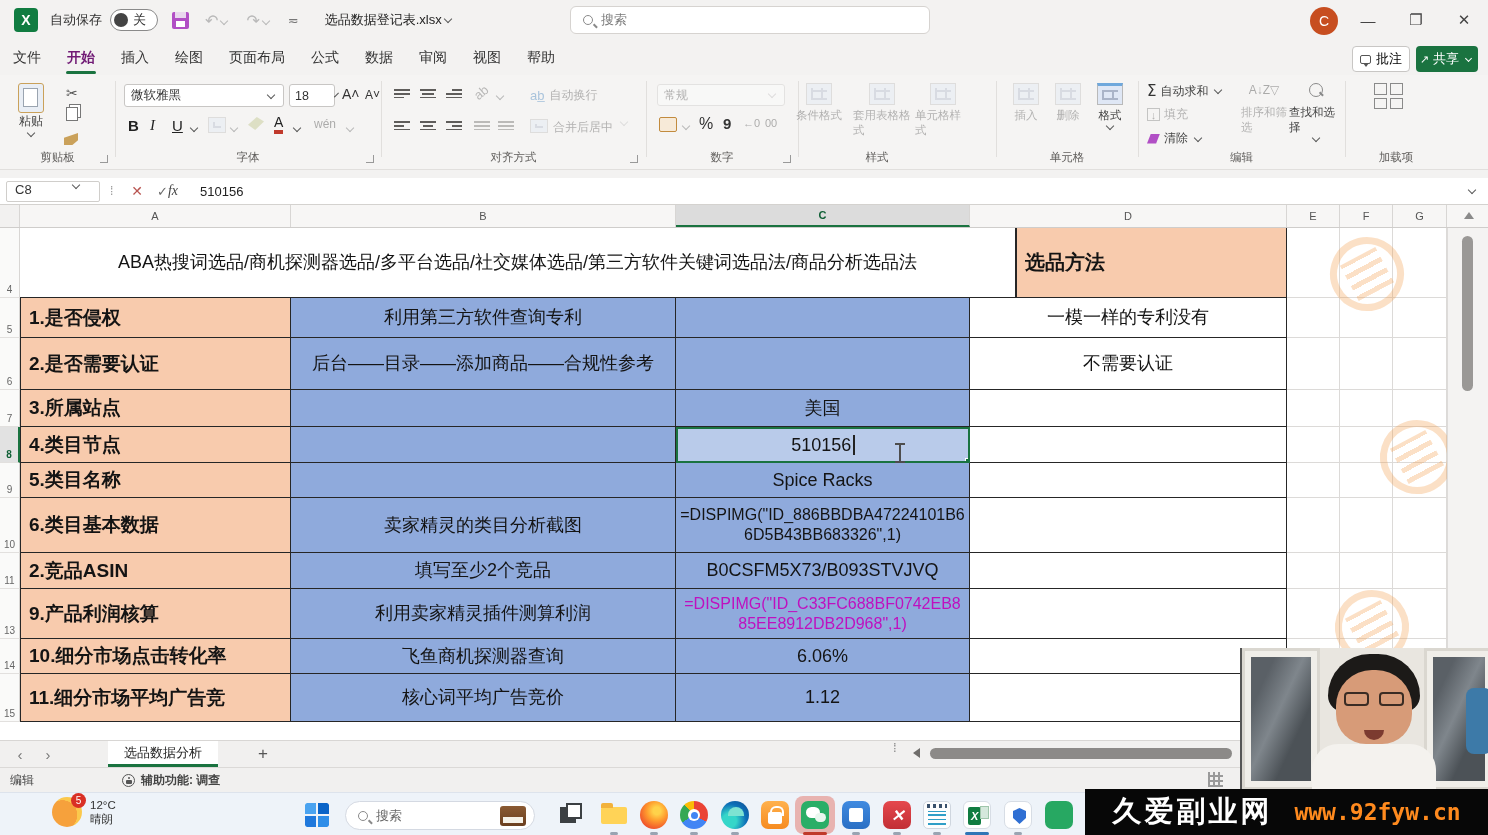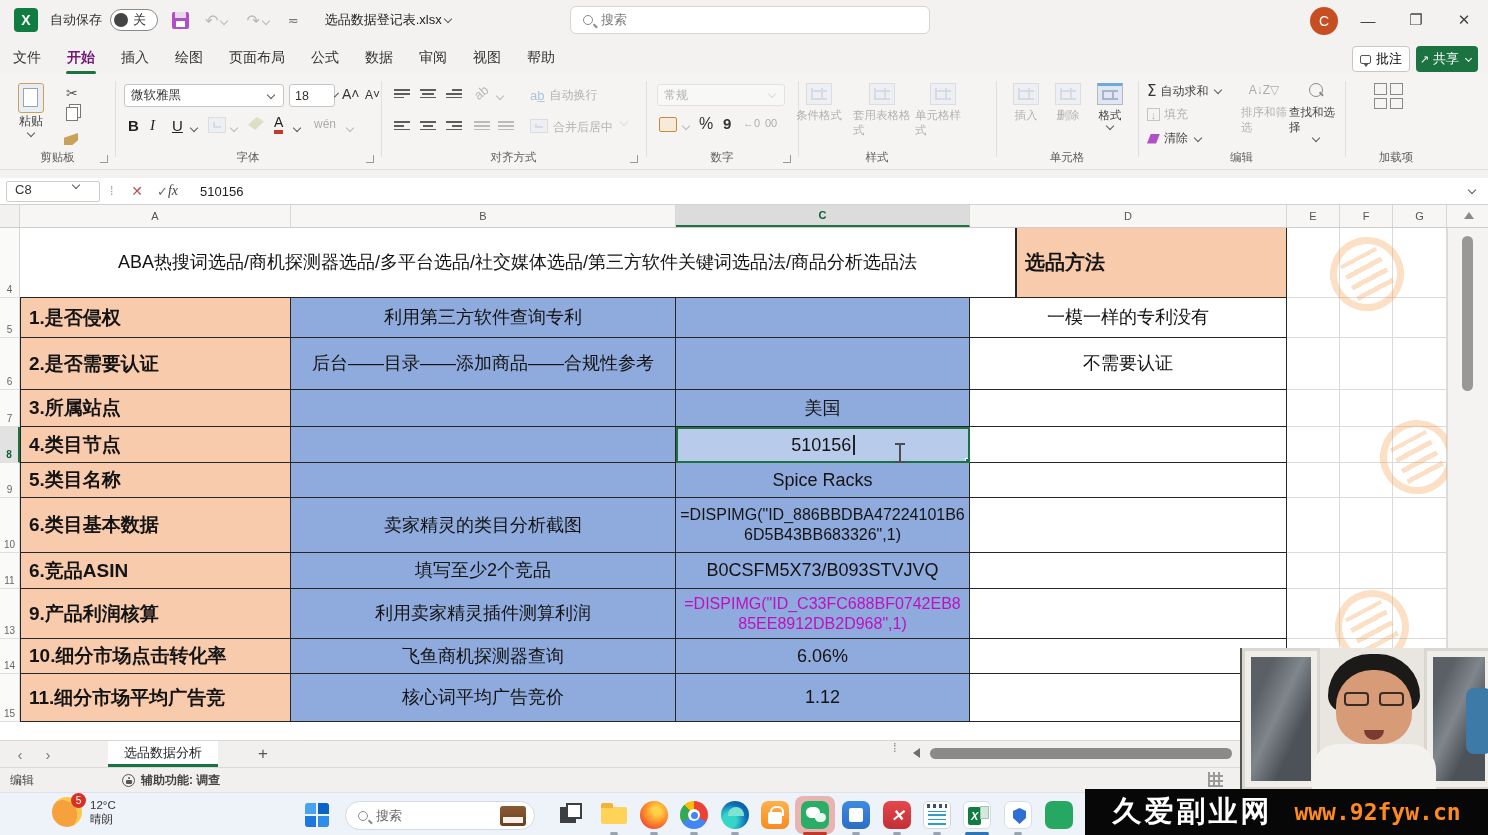--- a/index.html
+++ b/index.html
@@ -550,21 +550,21 @@
           <div class="cell acell" style="width: 271px;">6.类目基本数据</div>
           <div class="cell blue" style="width: 385px;">卖家精灵的类目分析截图</div>
           <div class="cell blue small" style="width: 294px;">=DISPIMG("ID_886BBDBA47224101B66D5B43BB683326",1)</div>
           <div class="cell white" style="width: 317px;"></div>
           <div class="ghost" style="width: 53px;"></div>
           <div class="ghost" style="width: 53px;"></div>
           <div class="ghost" style="width: 54px;"></div>
         </div>
         <div class="grow" style="height: 36px;">
           <div class="rh">11</div>
-          <div class="cell acell" style="width: 271px;">6.竞品ASIN</div>
+          <div class="cell acell" style="width: 271px;">2.竞品ASIN</div>
           <div class="cell blue" style="width: 385px;">填写至少2个竞品</div>
           <div class="cell blue" style="width: 294px;">B0CSFM5X73/B093STVJVQ</div>
           <div class="cell white" style="width: 317px;"></div>
           <div class="ghost" style="width: 53px;"></div>
           <div class="ghost" style="width: 53px;"></div>
           <div class="ghost" style="width: 54px;"></div>
         </div>
         <div class="grow" style="height: 50px;">
           <div class="rh">13</div>
           <div class="cell acell" style="width: 271px;">9.产品利润核算</div>

